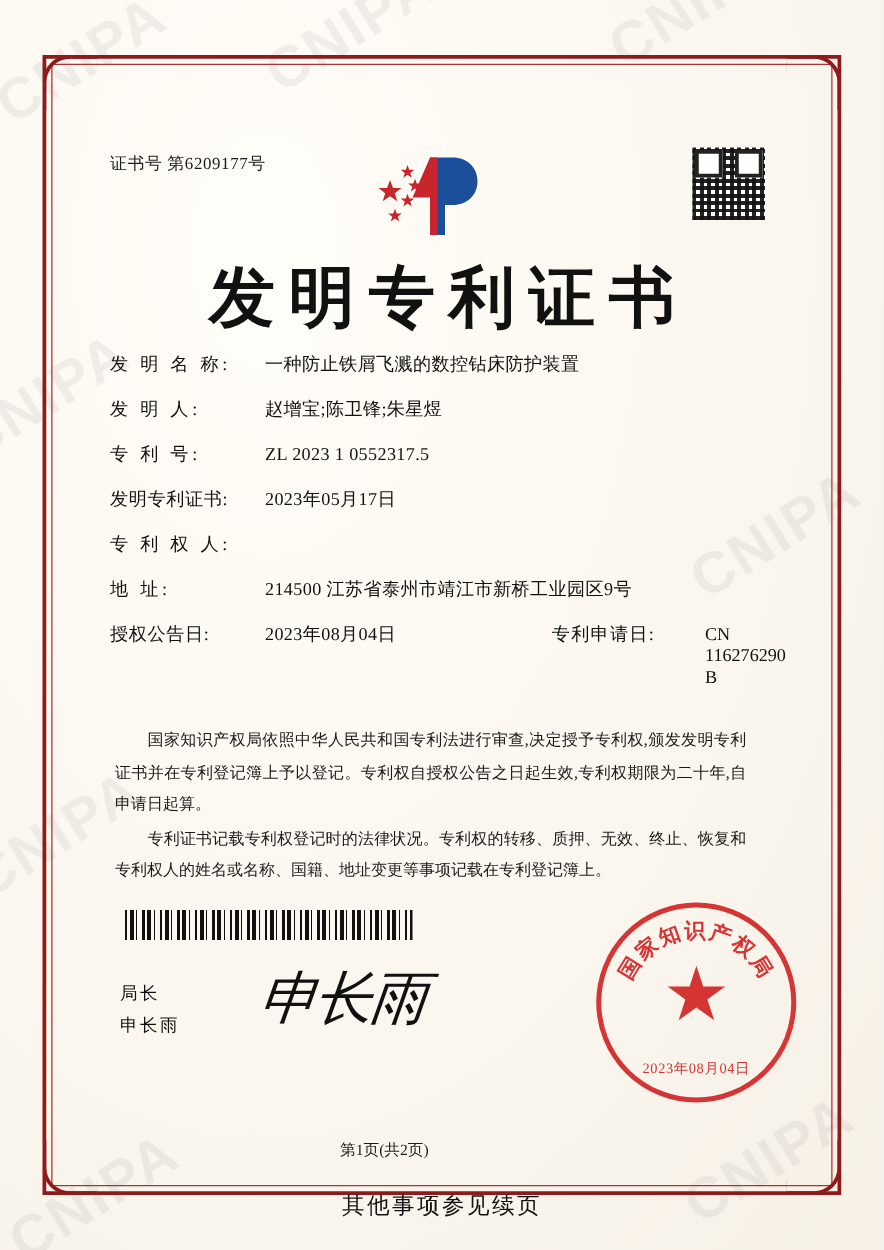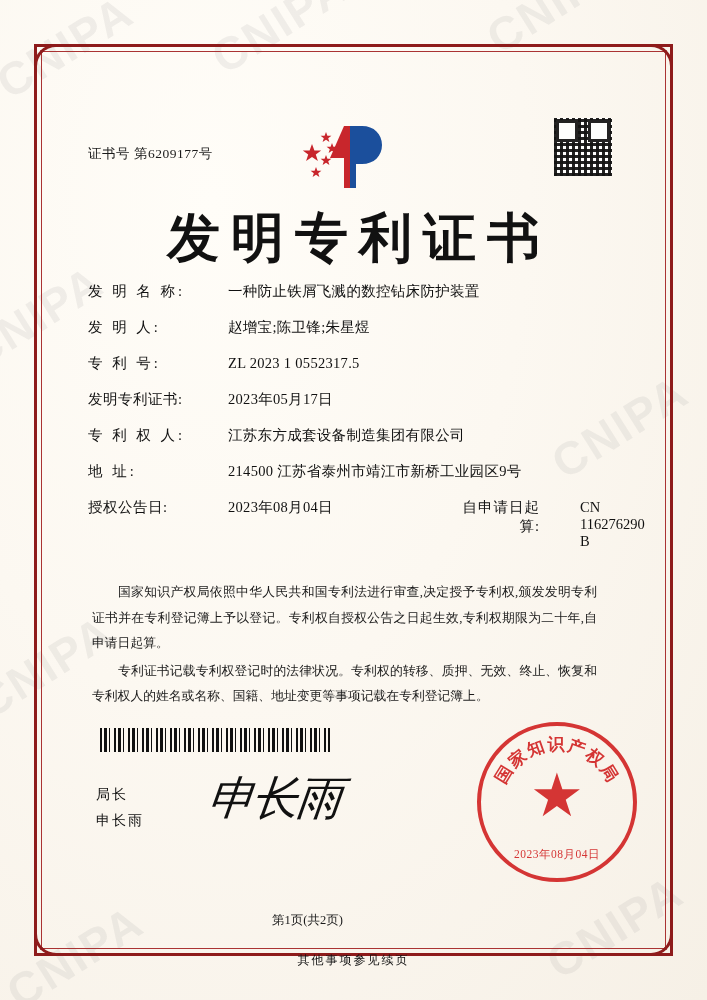--- a/index.html
+++ b/index.html
@@ -68,21 +68,20 @@
   .corner.br { left: 629px; top: 912px; border-left: none;  border-top: none;
                border-bottom-right-radius: 22px; }
 
   
   #cert-no {
     position: absolute;
     left: 88px; top: 122px;
     font-size: 13.5px;
     color: #1a1a1a;
     letter-spacing: 0.5px;
-    margin-top: 23px;
   }
 
   #qr {
     position: absolute;
     right: 95px; top: 118px;
     width: 58px; height: 58px;
     background-color: #fff;
     background-image:
       repeating-linear-gradient(90deg, #111 0 3px, transparent 3px 6px),
       repeating-linear-gradient(0deg, #111 0 3px, transparent 3px 6px);
@@ -137,21 +136,20 @@
   .field-label {
     width: 108px;
     flex: 0 0 108px;
     letter-spacing: 3px;
     white-space: nowrap;
   }
   .field-label.tight { letter-spacing: 0.5px; }
   .field-value {
     flex: 1;
     letter-spacing: 0.3px;
-    margin-left: 16px;
   }
   .field-row.split .field-value { flex: 0 0 200px; }
   .sub-label {
     width: 96px;
     flex: 0 0 96px;
     letter-spacing: 1px;
     text-align: right;
     padding-right: 8px;
   }
   .sub-value { flex: 1; margin-left: 16px; }
@@ -254,21 +252,21 @@
     width: 615px;
     text-align: center;
     font-size: 12.5px;
     color: #1a1a1a;
   }
   #footer-note {
     position: absolute;
     left: 0; top: 952px;
     width: 707px;
     text-align: center;
-    font-size: 12px;
+    font-size: 18px;
     letter-spacing: 2px;
     color: #111;
   }
 </style>
 </head>
 <body>
 
 <div id="page">
 
   <div class="wm" style="left:-10px;  top:20px;  font-size:46px;">CNIPA</div>
@@ -321,32 +319,31 @@
       <div class="field-value">ZL 2023 1 0552317.5</div>
     </div>
 
     <div class="field-row">
       <div class="field-label tight">发明专利证书:</div>
       <div class="field-value">2023年05月17日</div>
     </div>
 
     <div class="field-row">
       <div class="field-label">专 利 权 人:</div>
-      <div class="field-value">江苏东方成套设备制造集团有限公司</div>
     </div>
 
     <div class="field-row">
       <div class="field-label">地 址:</div>
       <div class="field-value">214500 江苏省泰州市靖江市新桥工业园区9号</div>
     </div>
 
     <div class="field-row split">
       <div class="field-label tight">授权公告日:</div>
       <div class="field-value">2023年08月04日</div>
-      <div class="sub-label">自申请日起算:</div>
+      <div class="sub-label">专利申请日:</div>
       <div class="sub-value">CN 116276290 B</div>
     </div>
 
   </div>
 
   <div id="body-text">
     <p>国家知识产权局依照中华人民共和国专利法进行审查,决定授予专利权,颁发发明专利证书并在专利登记簿上予以登记。专利权自授权公告之日起生效,专利权期限为二十年,自申请日起算。</p>
     <p>专利证书记载专利权登记时的法律状况。专利权的转移、质押、无效、终止、恢复和专利权人的姓名或名称、国籍、地址变更等事项记载在专利登记簿上。</p>
   </div>
 

